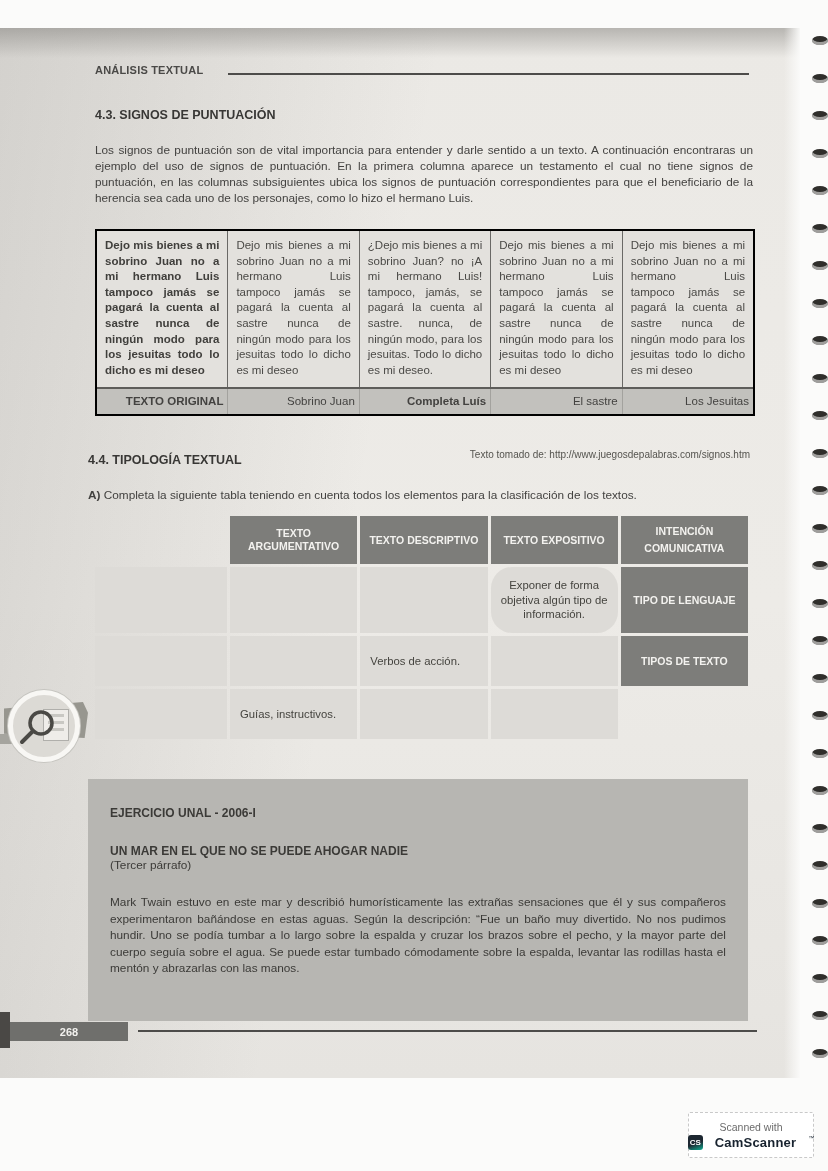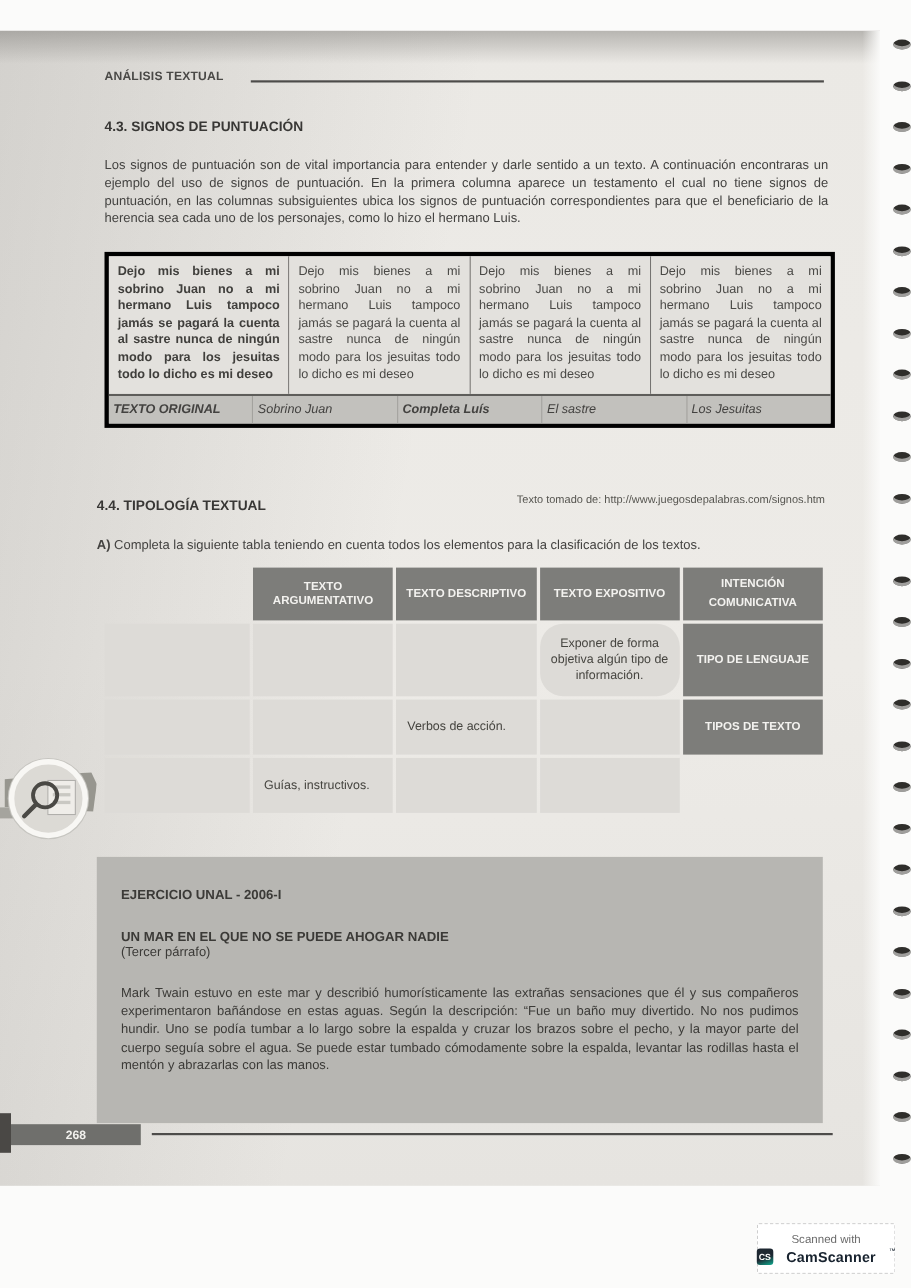--- a/index.html
+++ b/index.html
@@ -29,29 +29,29 @@
   .h-section{position:absolute;font-size:12.5px;font-weight:bold;color:#383735;}
   .h43{left:95px;top:108px;}
   .h44{left:88px;top:453px;}
   .para{position:absolute;font-size:11.8px;line-height:16px;text-align:justify;color:#434240;}
   .intro{left:95px;top:142px;width:658px;}
   .instructionA{left:88px;top:487px;width:662px;text-align:left;}
   .instructionA b{font-weight:bold;}
   .source-note{position:absolute;left:95px;top:438px;width:655px;text-align:right;
     font-size:10px;color:#55544f;margin-top:11px;}
   
-  .wtable{position:absolute;left:95px;top:229px;width:656px;border:4px solid #000000;}
+  .wtable{position:absolute;left:95px;top:229px;width:656px;border:2px solid #000000;}
   .wbody{display:flex;}
   .wcell{flex:1;background:#e3e1dd;border-right:1px solid #6a6966;
     padding:7px 8px 9px 8px;font-size:11.5px;line-height:15.6px;text-align:justify;color:#4a4946;}
   .wcell:last-child{border-right:none;}
   .wcell.bold{font-weight:bold;color:#403f3c;}
   .wfoot{display:flex;border-top:2px solid #5e5d5a;background:#c2c1bd;}
-  .wfcell{flex:1;border-right:1px solid #a3a29e;text-align:left;
-    font-size:11.5px;padding:6px 4px 7px 4px;color:#434240;font-style:italic;}
+  .wfcell{flex:1;border-right:1px solid #a3a29e;text-align:right;
+    font-size:11.5px;padding:6px 4px 7px 4px;color:#434240;}
   .wfcell:last-child{border-right:none;}
   .wfcell.bold{font-weight:bold;}
   
   .ttable{position:absolute;left:95px;top:516px;width:653px;
     display:grid;grid-template-columns:132px repeat(4,1fr);
     grid-template-rows:48px 66px 50px 50px;gap:3px;}
   .tcorner{background:transparent;}
   .thead{background:#7d7d7a;color:#f3f2ef;font-weight:bold;font-size:10.5px;
     display:flex;align-items:center;justify-content:center;text-align:center;
     line-height:13px;padding:2px 6px;}
@@ -107,20 +107,21 @@
 <div class="runhead">ANÁLISIS TEXTUAL</div>
 <div class="runhead-line"></div>
 
 <div class="h-section h43">4.3. SIGNOS DE PUNTUACIÓN</div>
 <div class="para intro">Los signos de puntuación son de vital importancia para entender y darle sentido a un texto. A continuación encontraras un ejemplo del uso de signos de puntuación. En la primera columna aparece un testamento el cual no tiene signos de puntuación, en las columnas subsiguientes ubica los signos de puntuación correspondientes para que el beneficiario de la herencia sea cada uno de los personajes, como lo hizo el hermano Luis.</div>
 
 <div class="wtable">
   <div class="wbody">
     <div class="wcell bold">Dejo mis bienes a mi sobrino Juan no a mi hermano Luis tampoco jamás se pagará la cuenta al sastre nunca de ningún modo para los jesuitas todo lo dicho es mi deseo</div>
     <div class="wcell">Dejo mis bienes a mi sobrino Juan no a mi hermano Luis tampoco jamás se pagará la cuenta al sastre nunca de ningún modo para los jesuitas todo lo dicho es mi deseo</div>
+    <div class="wcell">¿Dejo mis bienes a mi sobrino Juan? no ¡A mi hermano Luis! tampoco, jamás, se pagará la cuenta al sastre. nunca, de ningún modo, para los jesuitas. Todo lo dicho es mi deseo.</div>
     <div class="wcell">Dejo mis bienes a mi sobrino Juan no a mi hermano Luis tampoco jamás se pagará la cuenta al sastre nunca de ningún modo para los jesuitas todo lo dicho es mi deseo</div>
     <div class="wcell">Dejo mis bienes a mi sobrino Juan no a mi hermano Luis tampoco jamás se pagará la cuenta al sastre nunca de ningún modo para los jesuitas todo lo dicho es mi deseo</div>
   </div>
   <div class="wfoot">
     <div class="wfcell bold">TEXTO ORIGINAL</div>
     <div class="wfcell">Sobrino Juan</div>
     <div class="wfcell bold">Completa Luís</div>
     <div class="wfcell">El sastre</div>
     <div class="wfcell">Los Jesuitas</div>
   </div>

